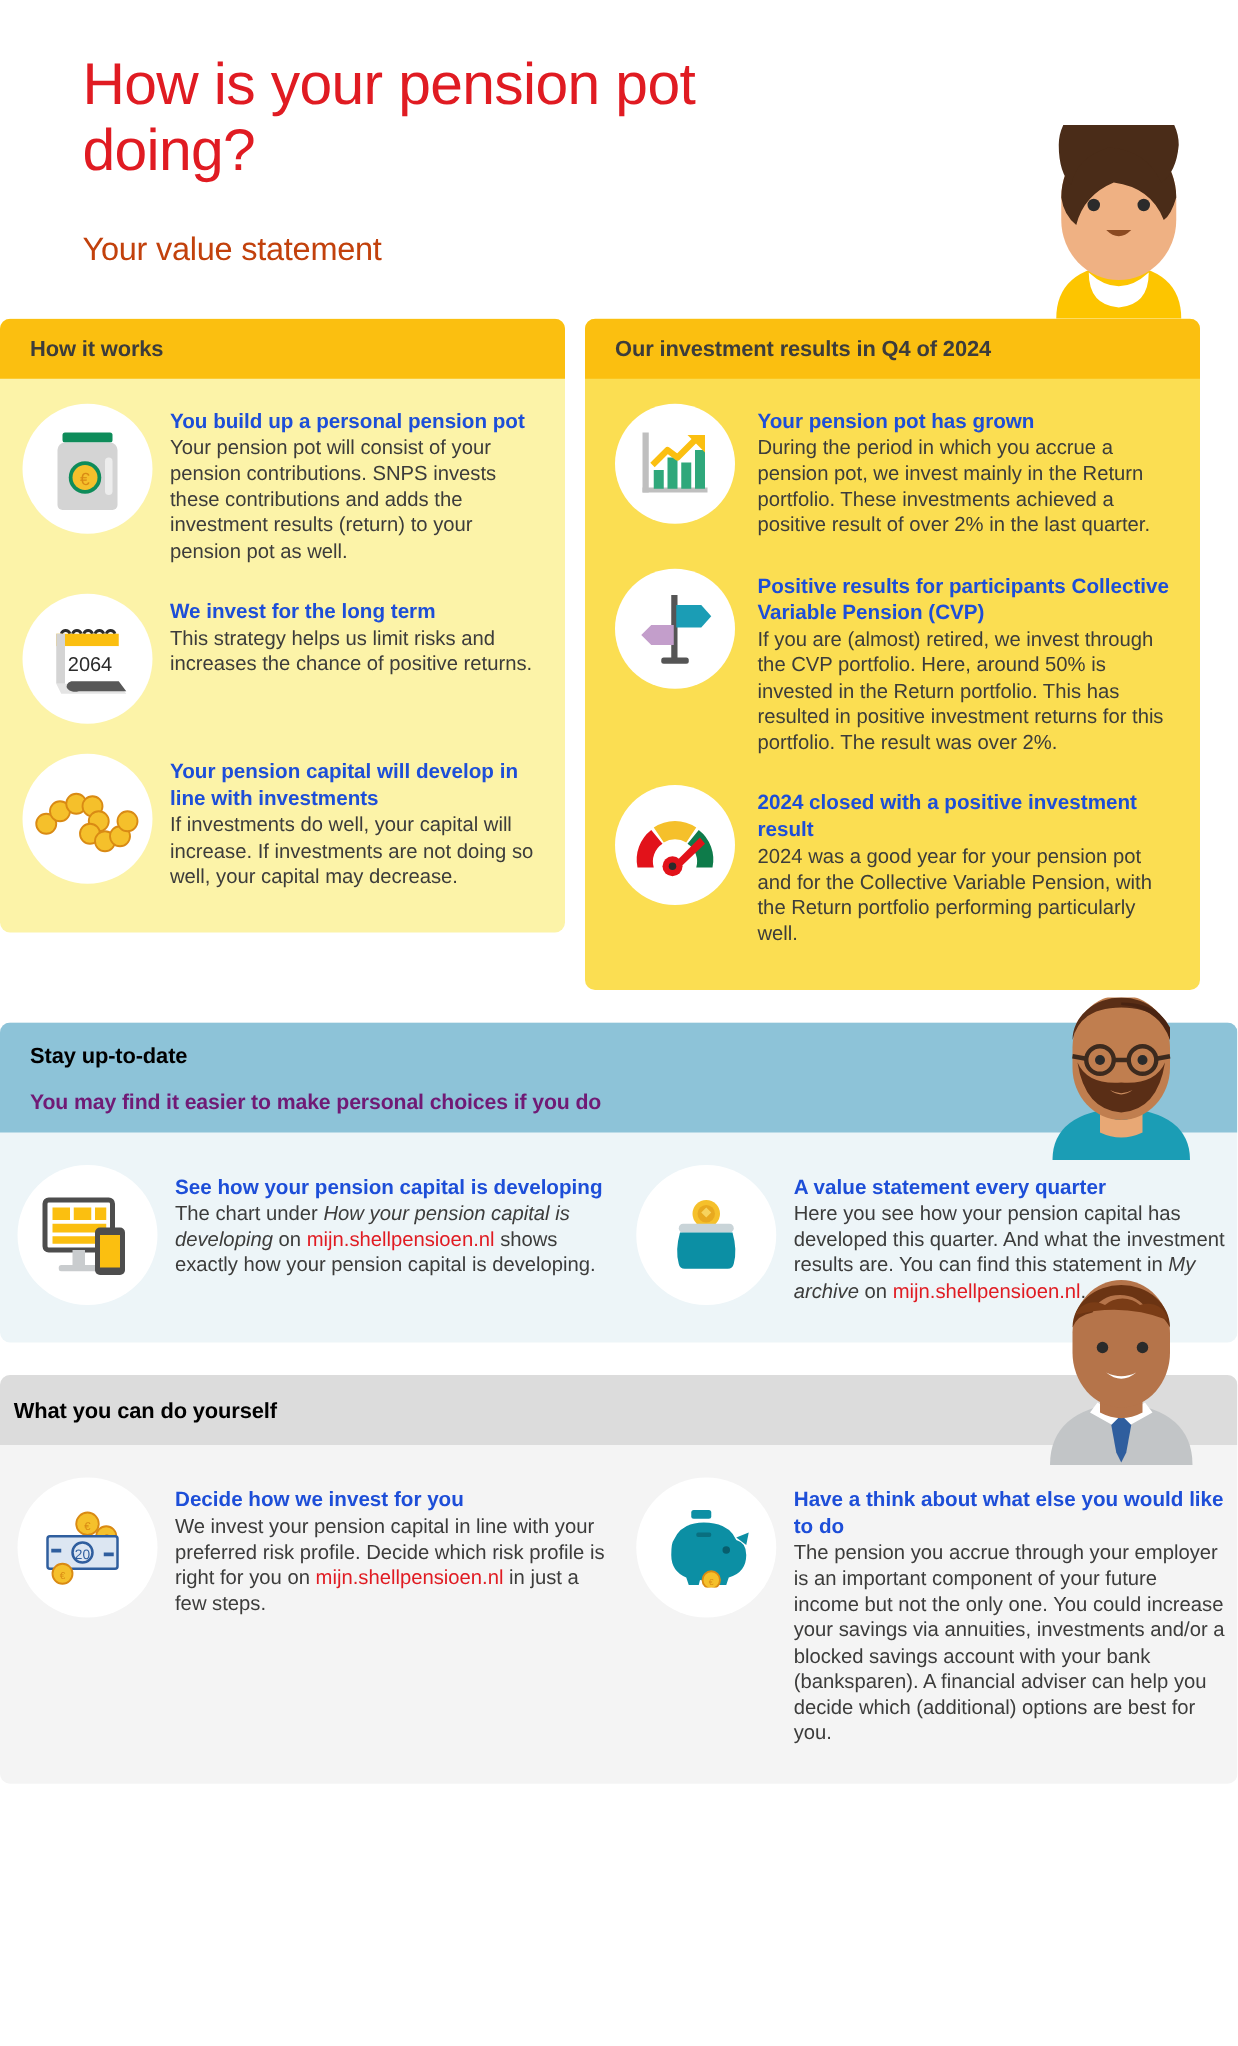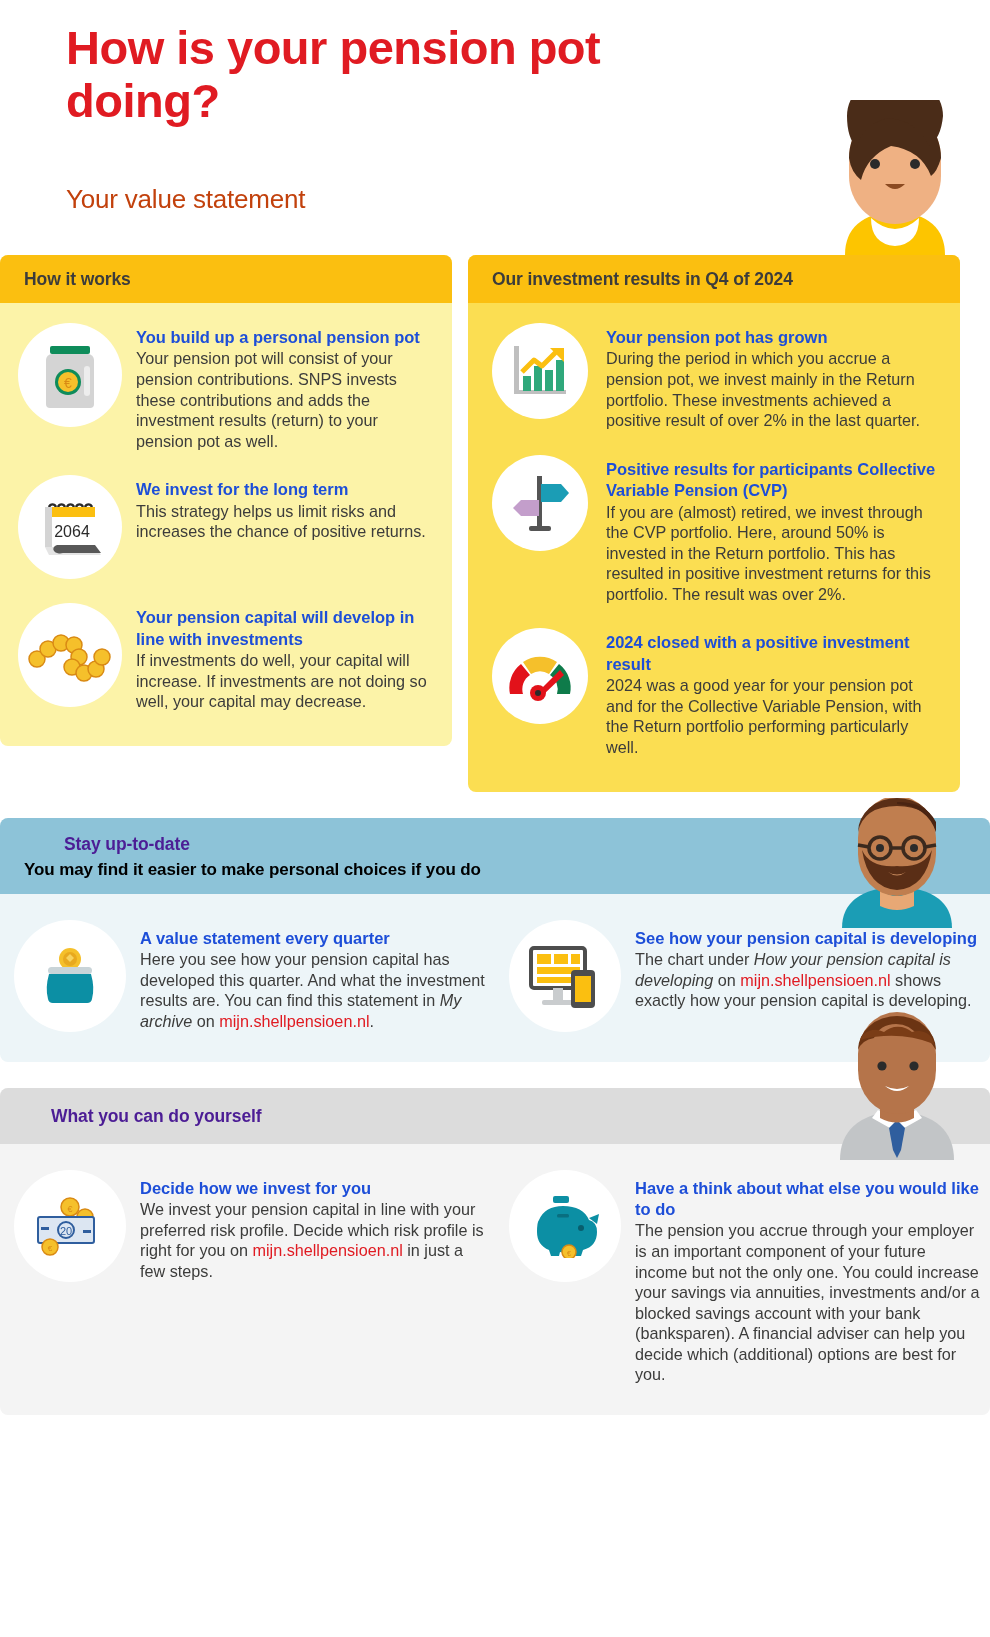--- a/index.html
+++ b/index.html
@@ -7,22 +7,22 @@
   html, body {
     width: 990px;
     background: #ffffff;
     font-family: "Liberation Sans", sans-serif;
   }
   body { position: relative; width: 990px; min-height: 1637px; overflow: hidden; }
 
   
   .header { position: relative; height: 255px; }
   .title {
-    position: absolute; left: 66px; top: 22px;
-    color: #E01B22; font-weight: bold; font-size: 47px;
+    position: absolute; left: 66px; top: 41px;
+    color: #E01B22; font-weight: normal; font-size: 47px;
     line-height: 1.12; letter-spacing: -0.5px; width: 640px;
   }
   .subtitle {
     position: absolute; left: 66px; top: 184px;
     color: #c2410c; font-size: 26px; letter-spacing: -0.2px;
   }
 
   
   .avatar { position: absolute; }
   .avatar svg { display: block; }
@@ -52,22 +52,22 @@
   .item-body { color: #3c3c3b; font-size: 16.2px; line-height: 1.27; }
   .link { color: #E01B22; }
   .it { font-style: italic; }
 
   
   .section { position: relative; border-radius: 8px; overflow: hidden; }
   .section-blue { background: #EDF5F8; }
   .section-grey { background: #F4F4F4; }
   .band-blue { background: #8DC3D8; padding: 16px 24px 14px 24px; }
   .band-grey { background: #DCDCDC; padding: 18px 24px 17px 11px; }
-  .band-title { font-weight: bold; color: #4c1d95; font-size: 17.5px; margin-left: 40px; }
-  .band-sub { color: #000000; font-size: 17px; margin-top: 5px; }
+  .band-title { font-weight: bold; color: #000000; font-size: 17.5px; }
+  .band-sub { color: #701a75; font-size: 17px; margin-top: 17px; }
 
   .two-up { display: flex; padding: 14px 0 18px 0; }
   .two-up > .item { width: 50%; padding-left: 14px; padding-right: 8px; }
   .two-up .icon-circle { width: 112px; height: 112px; min-width: 112px; }
   .two-up .item-text { padding-top: 8px; }
 
   .spacer-18 { height: 18px; }
   .spacer-26 { height: 26px; }
 </style>
 </head>
@@ -250,52 +250,52 @@
 
   <div class="section section-blue">
     <div class="band band-blue">
       <div class="band-title">Stay up-to-date</div>
       <div class="band-sub">You may find it easier to make personal choices if you do</div>
     </div>
     <div class="two-up">
 
       <div class="item">
         <div class="icon-circle">
-          <svg width="70" height="66" viewBox="0 0 70 66">
-            <circle cx="35" cy="16" r="11" fill="#F5C02B"></circle>
-            <circle cx="35" cy="16" r="7" fill="#E8A91F"></circle>
-            <path d="M35 11 l4 4 l-4 4 l-4 -4 Z" fill="#F7D35E"></path>
-            <rect x="13" y="24" width="44" height="7" rx="3.5" fill="#C9D4D8"></rect>
-            <path d="M14 31 h42 q4 14 1 25 a5 5 0 0 1 -5 4 h-34 a5 5 0 0 1 -5 -4 q-3 -11 1 -25 Z" fill="#0C8FA4"></path>
-          </svg>
-        </div>
-        <div class="item-text">
-          <div class="item-head">A value statement every quarter</div>
-          <div class="item-body"><span>Here you see how your pension capital has developed this quarter. And what the investment results are. You can find this statement in </span><span class="it">My archive</span><span> on </span><span class="link">mijn.shellpensioen.nl</span><span>.</span></div>
-        </div>
-      </div>
-
-      <div class="item">
-        <div class="icon-circle">
           <svg width="80" height="68" viewBox="0 0 80 68">
             <rect x="6" y="6" width="54" height="40" rx="3" fill="none" stroke="#4D4D4D" stroke-width="4"></rect>
             <rect x="12" y="12" width="14" height="10" fill="#FBBF10"></rect>
             <rect x="29" y="12" width="14" height="10" fill="#FBBF10"></rect>
             <rect x="46" y="12" width="9" height="10" fill="#FBBF10"></rect>
             <rect x="12" y="25" width="43" height="7" fill="#FBBF10"></rect>
             <rect x="12" y="35" width="43" height="6" fill="#FBBF10"></rect>
             <rect x="28" y="46" width="10" height="12" fill="#C9CCCE"></rect>
             <rect x="17" y="58" width="32" height="5" rx="2" fill="#C9CCCE"></rect>
             <rect x="46" y="28" width="24" height="38" rx="4" fill="#4D4D4D"></rect>
             <rect x="50" y="34" width="16" height="26" fill="#FBBF10"></rect>
           </svg>
         </div>
         <div class="item-text">
           <div class="item-head">See how your pension capital is developing</div>
           <div class="item-body"><span>The chart under </span><span class="it">How your pension capital is developing</span><span> on </span><span class="link">mijn.shellpensioen.nl</span><span> shows exactly how your pension capital is developing.</span></div>
+        </div>
+      </div>
+
+      <div class="item">
+        <div class="icon-circle">
+          <svg width="70" height="66" viewBox="0 0 70 66">
+            <circle cx="35" cy="16" r="11" fill="#F5C02B"></circle>
+            <circle cx="35" cy="16" r="7" fill="#E8A91F"></circle>
+            <path d="M35 11 l4 4 l-4 4 l-4 -4 Z" fill="#F7D35E"></path>
+            <rect x="13" y="24" width="44" height="7" rx="3.5" fill="#C9D4D8"></rect>
+            <path d="M14 31 h42 q4 14 1 25 a5 5 0 0 1 -5 4 h-34 a5 5 0 0 1 -5 -4 q-3 -11 1 -25 Z" fill="#0C8FA4"></path>
+          </svg>
+        </div>
+        <div class="item-text">
+          <div class="item-head">A value statement every quarter</div>
+          <div class="item-body"><span>Here you see how your pension capital has developed this quarter. And what the investment results are. You can find this statement in </span><span class="it">My archive</span><span> on </span><span class="link">mijn.shellpensioen.nl</span><span>.</span></div>
         </div>
       </div>
 
     </div>
   </div>
 </div>
 
 <div class="spacer-26"></div>
 
 <div style="position:relative;">

